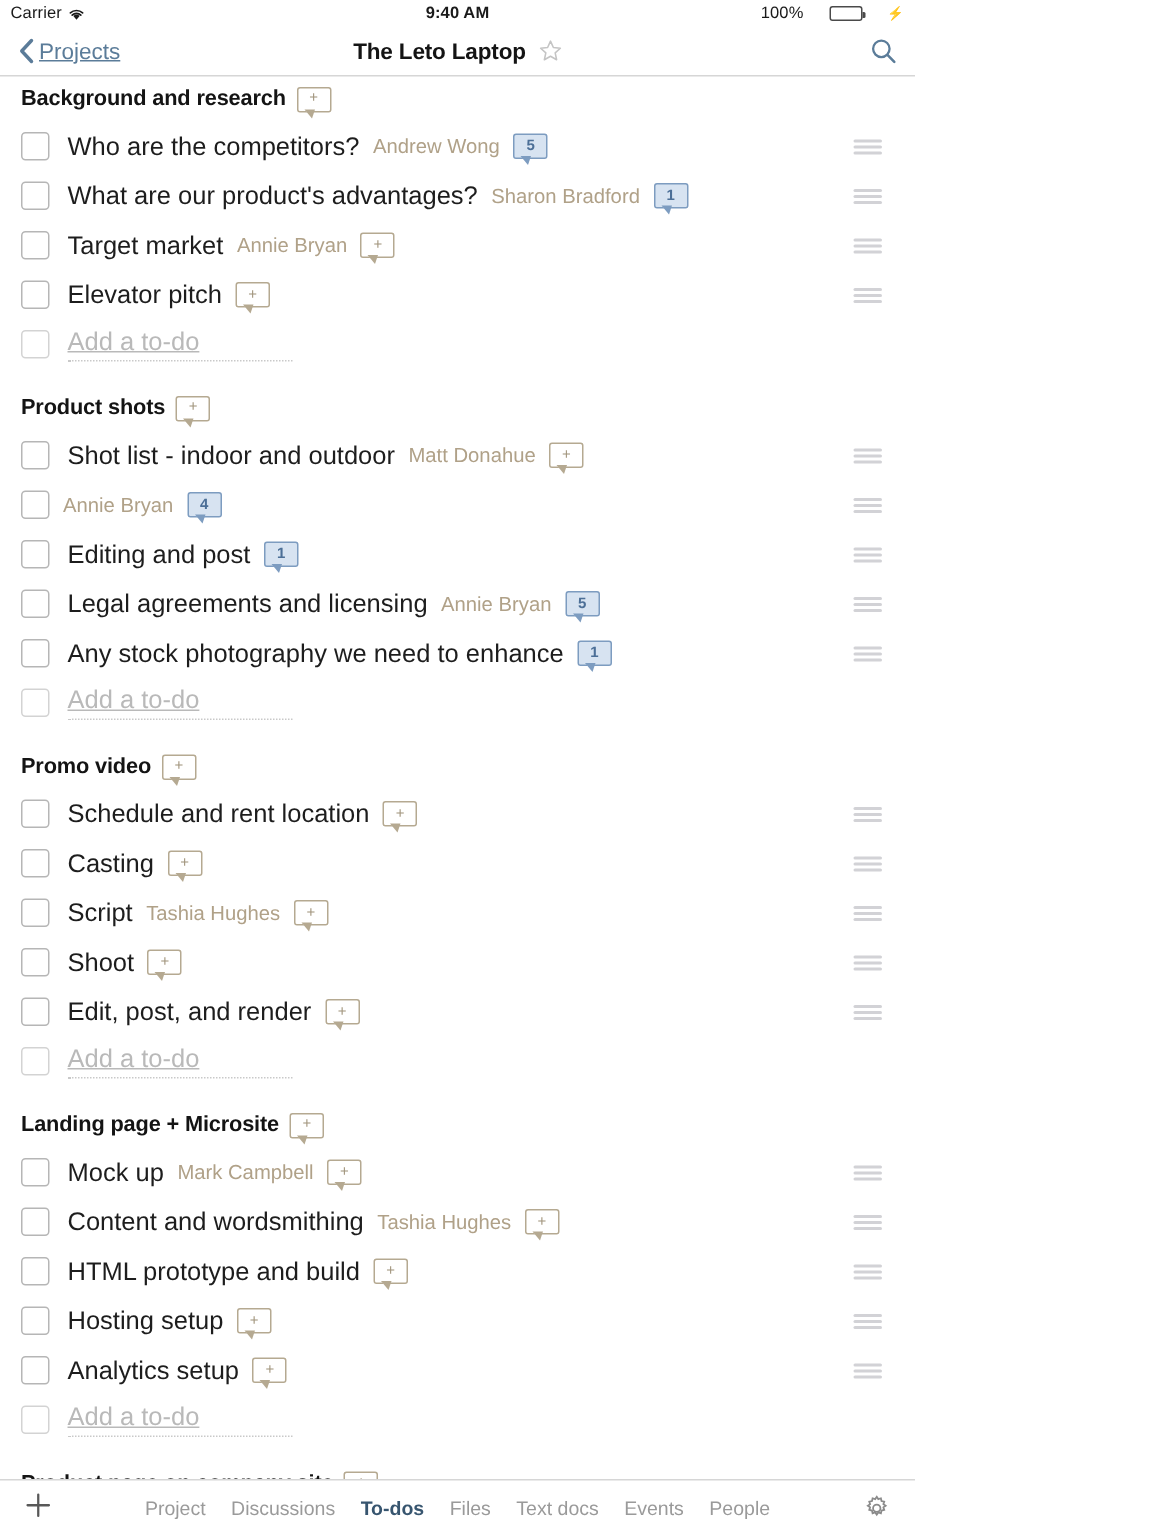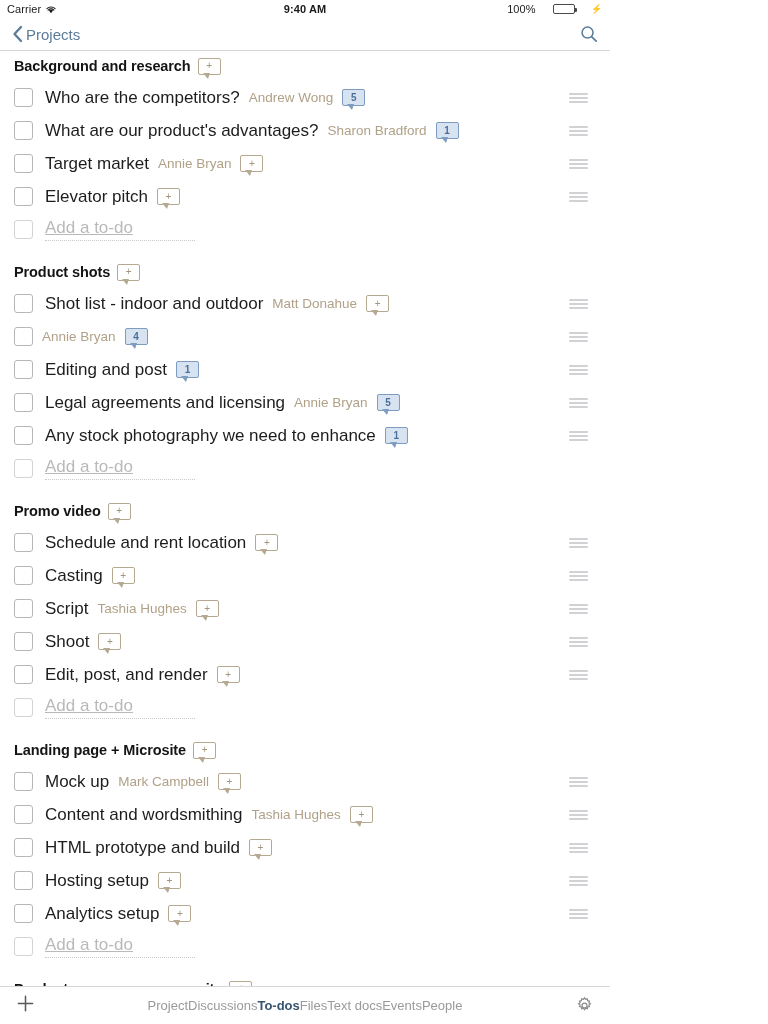--- a/index.html
+++ b/index.html
@@ -75,20 +75,21 @@
     display: flex;
     align-items: center;
     padding: 0 12px;
     position: relative;
   }
   .back-btn {
     display: flex; align-items: center; gap: 3px;
     color: #5b7c99;
     font-size: 15px;
     cursor: pointer;
+    text-decoration: underline;
   }
   .chev { display: block; }
   .nav-title-wrap {
     position: absolute;
     left: 0; right: 0;
     display: flex; align-items: center; justify-content: center;
     gap: 8px;
     pointer-events: none;
   }
   .nav-title {
@@ -263,20 +264,21 @@
     font-weight: 300;
     cursor: pointer;
     width: 26px;
   }
   .tabs {
     position: absolute;
     left: 0; right: 0;
     display: flex;
     justify-content: center;
     align-items: center;
+    gap: 17px;
     pointer-events: none;
   }
   .tab {
     font-size: 13px;
     color: #9a9a9a;
     pointer-events: auto;
     cursor: pointer;
     white-space: nowrap;
   }
   .tab.active {
@@ -312,20 +314,26 @@
   </div>
 
   <div class="navbar">
     <div class="back-btn">
       <svg class="chev" width="11" height="18" viewBox="0 0 11 18">
         <path d="M9 2 L2.5 9 L9 16" stroke="#5b7c99" stroke-width="2.3" fill="none" stroke-linecap="round" stroke-linejoin="round"></path>
       </svg>
       <span>Projects</span>
     </div>
 
+    <div class="nav-title-wrap">
+      <span class="nav-title">The Leto Laptop</span>
+      <svg class="star-ico" width="16" height="16" viewBox="0 0 20 20">
+        <path d="M10 1.8 L12.4 7.1 L18.2 7.7 L13.9 11.6 L15.1 17.3 L10 14.4 L4.9 17.3 L6.1 11.6 L1.8 7.7 L7.6 7.1 Z" fill="none" stroke="#c4c4c4" stroke-width="1.3" stroke-linejoin="round"></path>
+      </svg>
+    </div>
 
     <div class="search-btn">
       <svg width="18" height="18" viewBox="0 0 20 20">
         <circle cx="8.4" cy="8.4" r="6.1" fill="none" stroke="#5b7c99" stroke-width="1.7"></circle>
         <path d="M13.1 13.1 L18 18" stroke="#5b7c99" stroke-width="1.9" stroke-linecap="round"></path>
       </svg>
     </div>
   </div>
 
   <div class="content" id="content">

